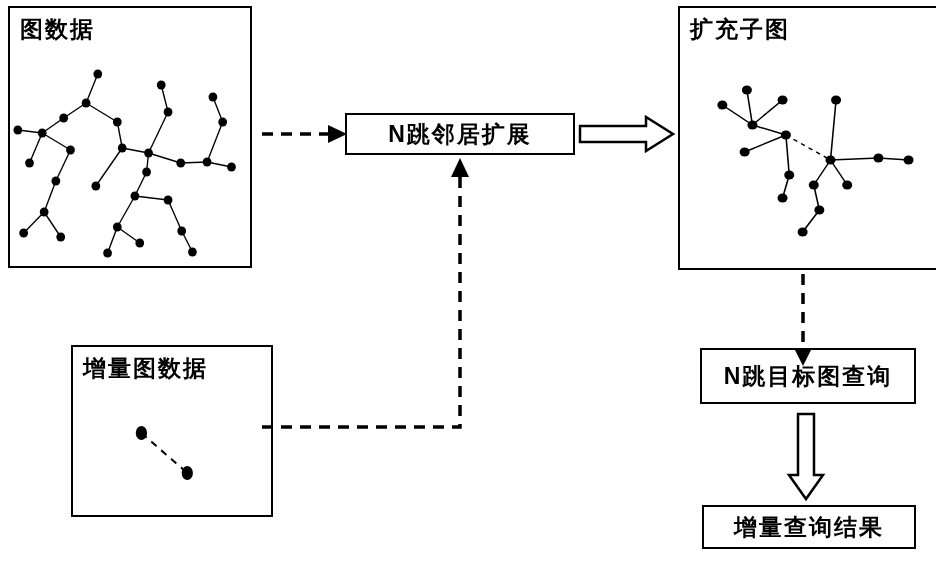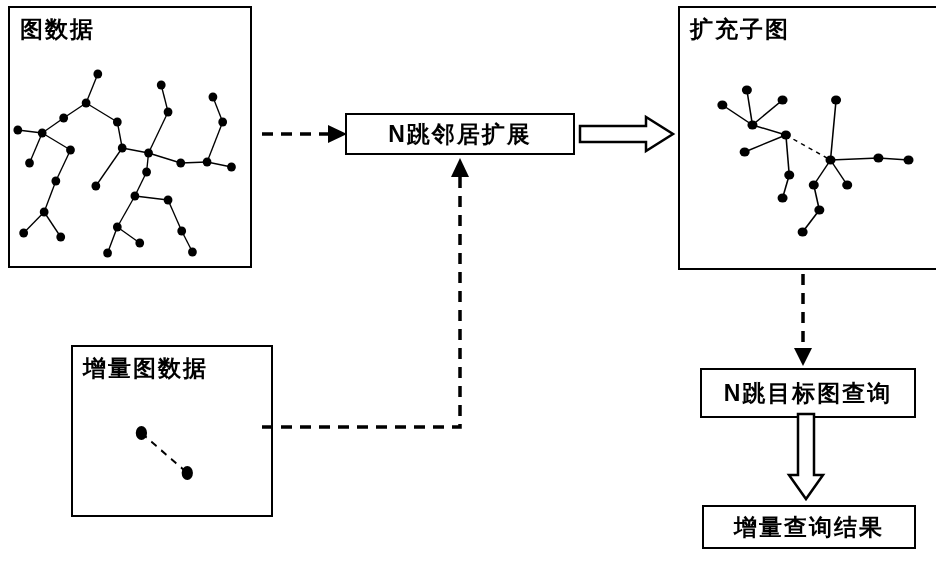--- a/index.html
+++ b/index.html
@@ -11,21 +11,21 @@
   .box-label { position:absolute; top:6px; left:10px; font-size:23px; font-weight:700; color:#000; letter-spacing:2px; white-space:nowrap; }
   .graph-svg { position:absolute; left:0; top:0; width:100%; height:100%; display:block; }
 
   .process-box { position:absolute; background:#ffffff; border:2px solid #000; display:flex; align-items:center; justify-content:center; }
   .process-label { font-size:23px; font-weight:700; color:#000; letter-spacing:2px; white-space:nowrap; }
 
   #box-graph-data   { left:8px;   top:6px;   width:244px; height:262px; }
   #box-incremental  { left:24px;   top:345px; width:202px; height:172px;margin-left:47px; }
   #box-nhop-expand  { left:345px; top:113px; width:230px; height:42px; }
   #box-expanded     { left:678px; top:6px;   width:276px; height:264px; }
-  #box-nhop-query   { left:700px; top:368px; width:216px; height:50px; }
+  #box-nhop-query   { left:700px; top:348px; width:216px; height:56px; }
   #box-result       { left:702px; top:505px; width:214px; height:44px;font-family:Liberation Mono, monospace; }
 
   .overlay { position:absolute; left:0; top:0; width:936px; height:562px; pointer-events:none; }
   .dash-line { stroke:#000; stroke-width:3.5; fill:none; stroke-dasharray:11 8; }
   .arrow-head { fill:#000; stroke:none; }
   .block-arrow { fill:#ffffff; stroke:#000; stroke-width:2.5; stroke-linejoin:miter; }
 </style>
 </head>
 <body>
 

